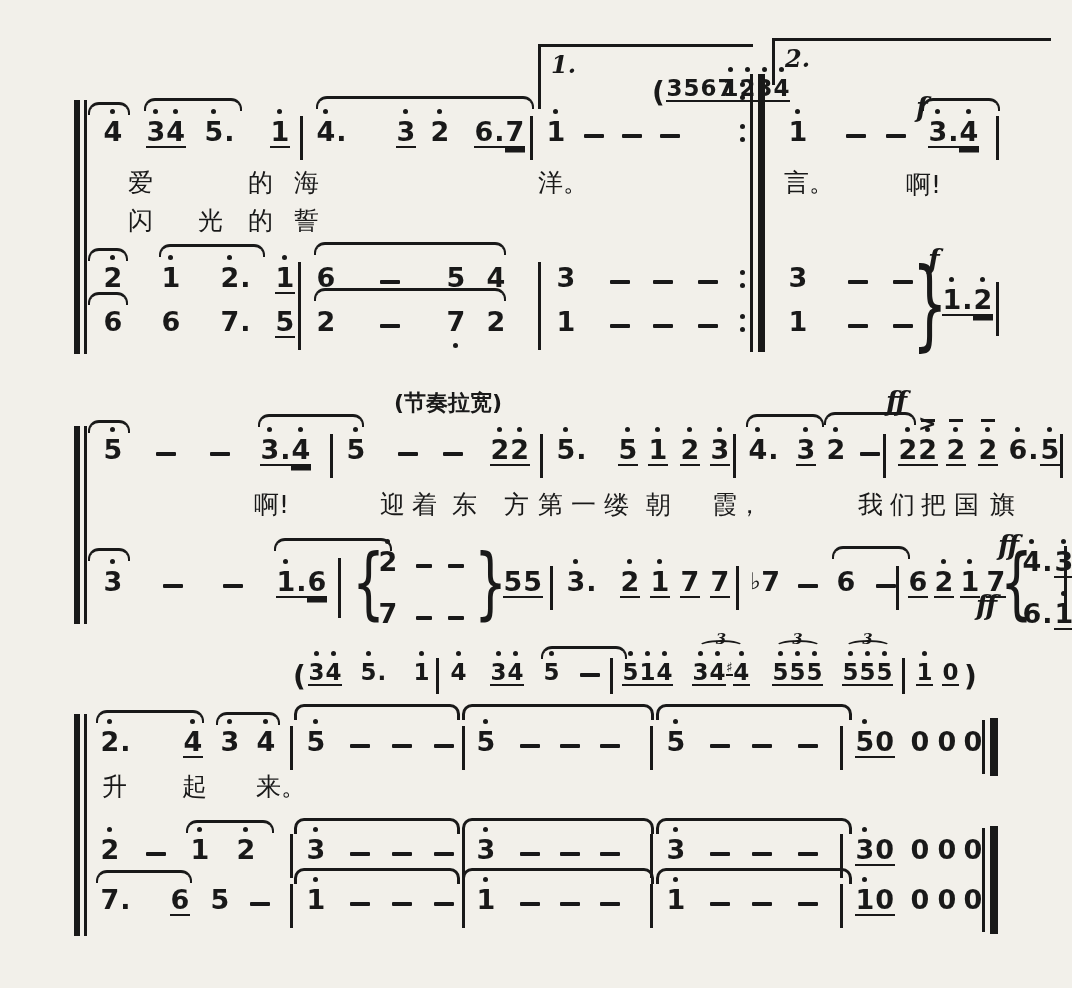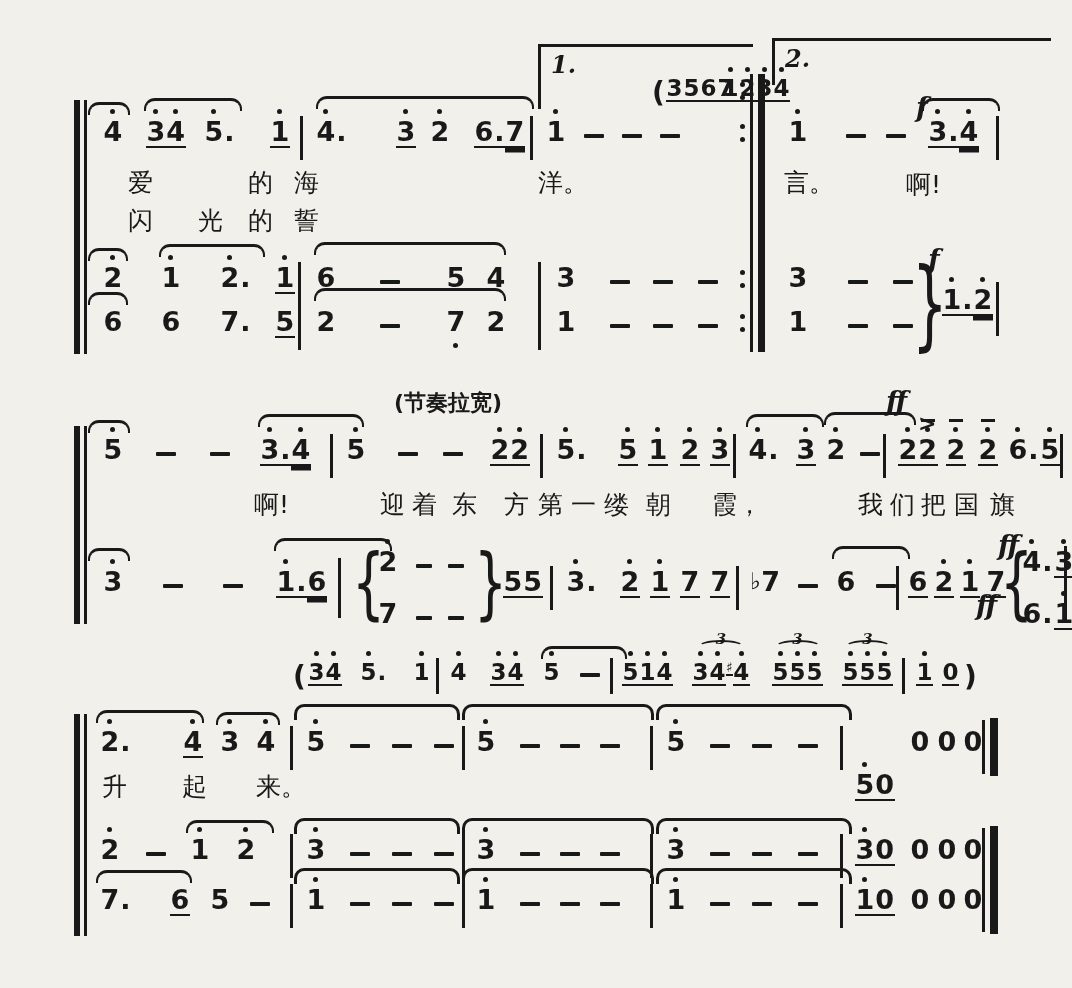--- a/index.html
+++ b/index.html
@@ -209,21 +209,21 @@
       <div class="note" style="left: 476px; top: 728px;"><span class="ch">5<i class="da"></i></span></div>
       <div class="dash" style="left: 520px; top: 744px;"></div>
       <div class="dash" style="left: 560px; top: 744px;"></div>
       <div class="dash" style="left: 600px; top: 744px;"></div>
       <div class="vbar" style="left: 650px; top: 726px; height: 44px;"></div>
       <div class="note" style="left: 666px; top: 728px;"><span class="ch">5<i class="da"></i></span></div>
       <div class="dash" style="left: 710px; top: 744px;"></div>
       <div class="dash" style="left: 752px; top: 744px;"></div>
       <div class="dash" style="left: 798px; top: 744px;"></div>
       <div class="vbar" style="left: 840px; top: 726px; height: 44px;"></div>
-      <div class="note" style="left: 855px; top: 771px;"><span class="ch u1">5<i class="da"></i></span><span class="ch u1">0</span></div>
+      <div class="note" style="left: 855px; top: 728px;"><span class="ch u1">5<i class="da"></i></span><span class="ch u1">0</span></div>
       <div class="note" style="left: 910px; top: 728px;"><span class="ch">0</span></div>
       <div class="note" style="left: 937px; top: 728px;"><span class="ch">0</span></div>
       <div class="note" style="left: 963px; top: 728px;"><span class="ch">0</span></div>
       <div class="note" style="left: 100px; top: 836px;"><span class="ch">2<i class="da"></i></span></div>
       <div class="dash" style="left: 146px; top: 852px;"></div>
       <div class="note" style="left: 190px; top: 836px;"><span class="ch">1<i class="da"></i></span></div>
       <div class="note" style="left: 236px; top: 836px;"><span class="ch">2<i class="da"></i></span></div>
       <div class="vbar" style="left: 290px; top: 834px; height: 44px;"></div>
       <div class="note" style="left: 306px; top: 836px;"><span class="ch">3<i class="da"></i></span></div>
       <div class="dash" style="left: 350px; top: 852px;"></div>

